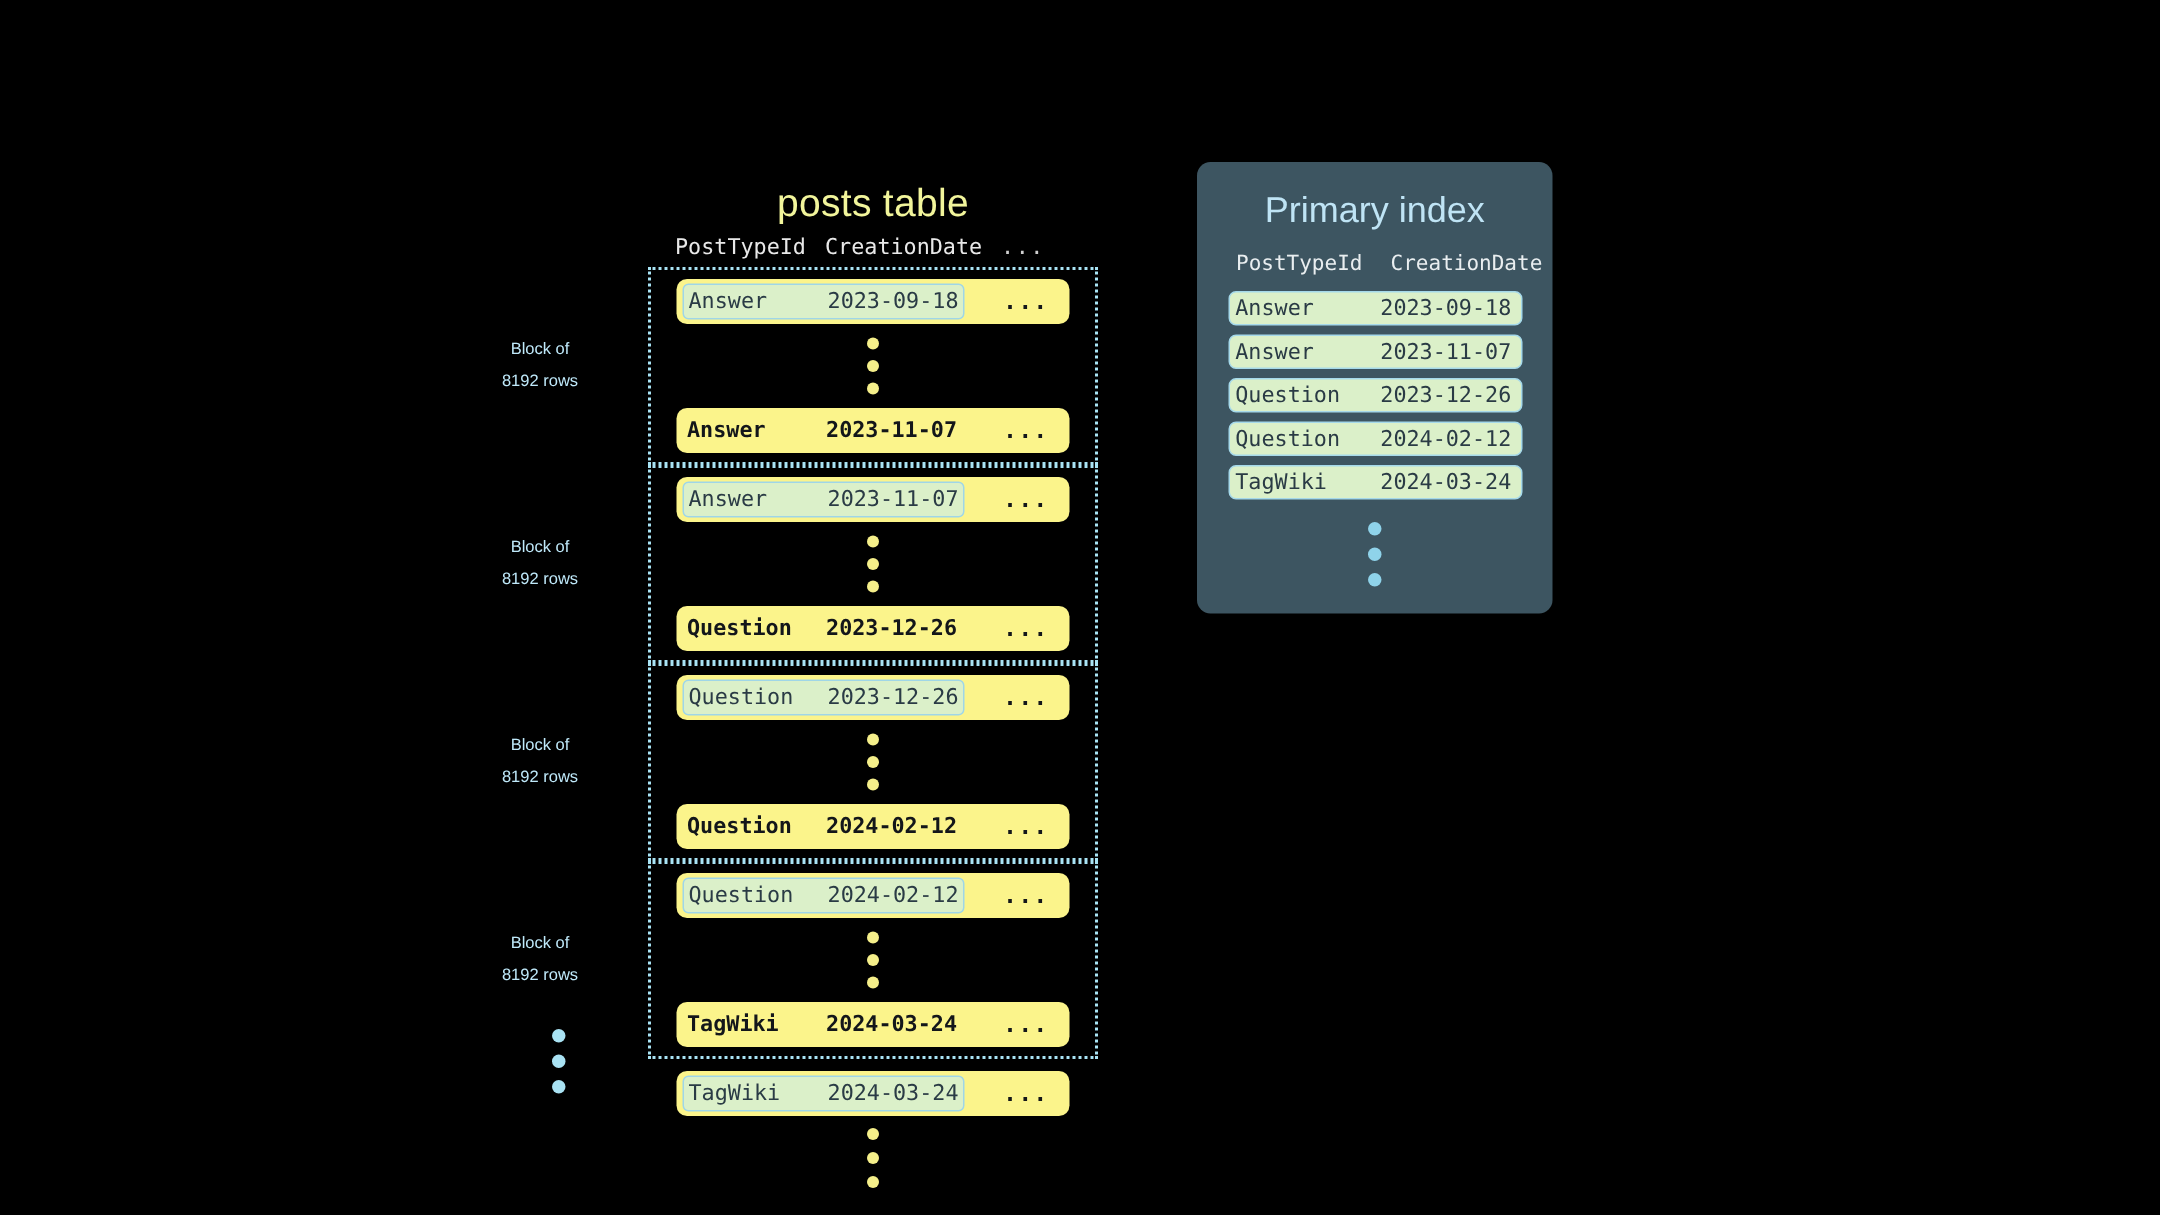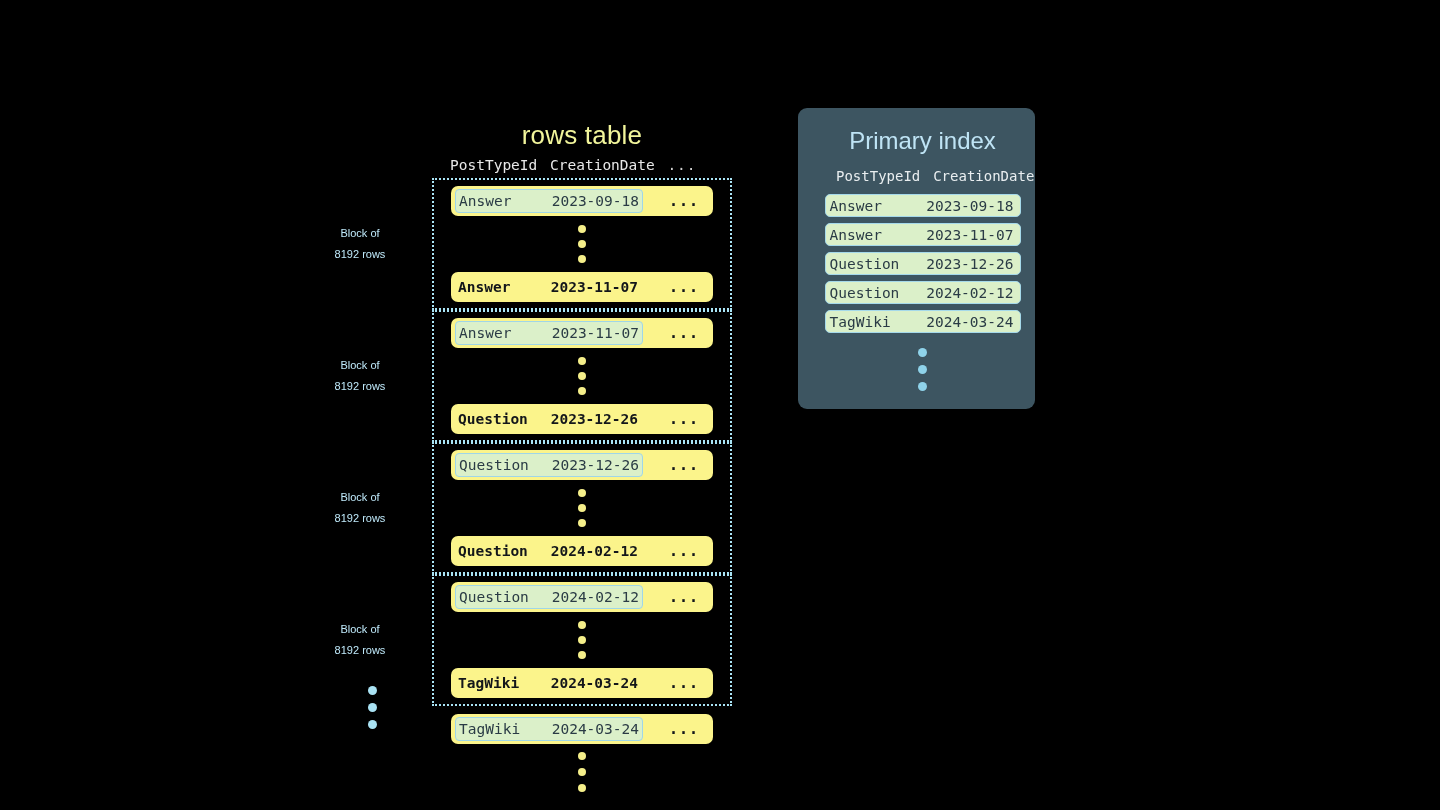--- a/index.html
+++ b/index.html
@@ -136,21 +136,21 @@
     background:#a9e2f3;
   }
 
   
   #primary-index{
     position:absolute;
     left:798px; top:108px;
     width:237px;
     background:#3d5561;
     border-radius:9px;
-    padding:0 0 18px 12px;
+    padding:0 0 18px 0;
     box-sizing:border-box;
   }
   #index-title{
     text-align:center;
     font-size:24px;
     color:#bfe4f5;
     padding-top:16px;
     height:34px;
     line-height:34px;
   }
@@ -191,21 +191,21 @@
   #index-ellipsis i{
     display:block;width:9px;height:9px;border-radius:50%;
     background:#8fd3ea;
   }
 </style>
 </head>
 <body>
 
 <div id="posts-table">
 
-  <div id="posts-title">rows table</div>
+  <div id="posts-title">posts table</div>
 
   <div id="posts-header">
     <span class="h-type">PostTypeId</span>
     <span class="h-date">CreationDate</span>
     <span class="h-dots">...</span>
   </div>
 
   <div id="blocks-container">
       <div class="block">
         <div class="block-label">

